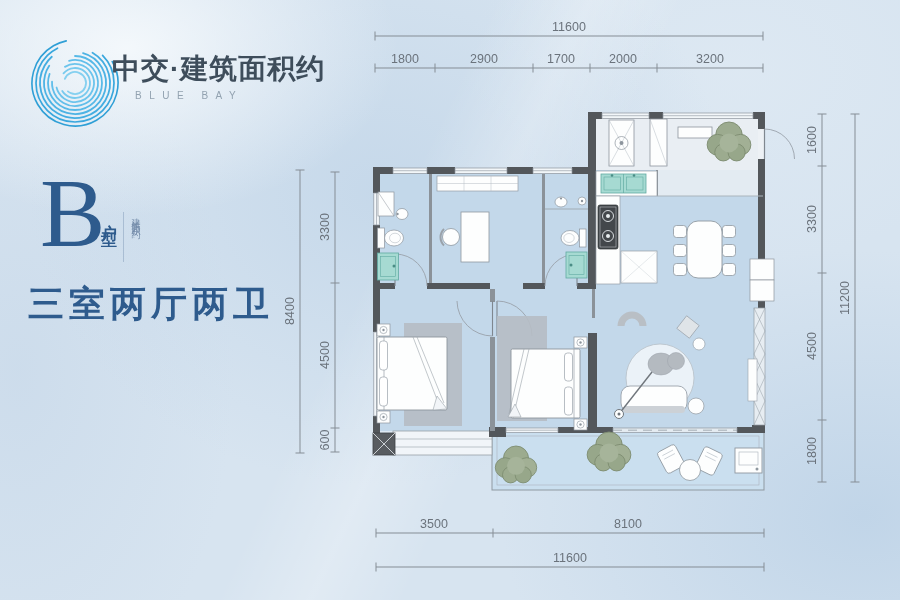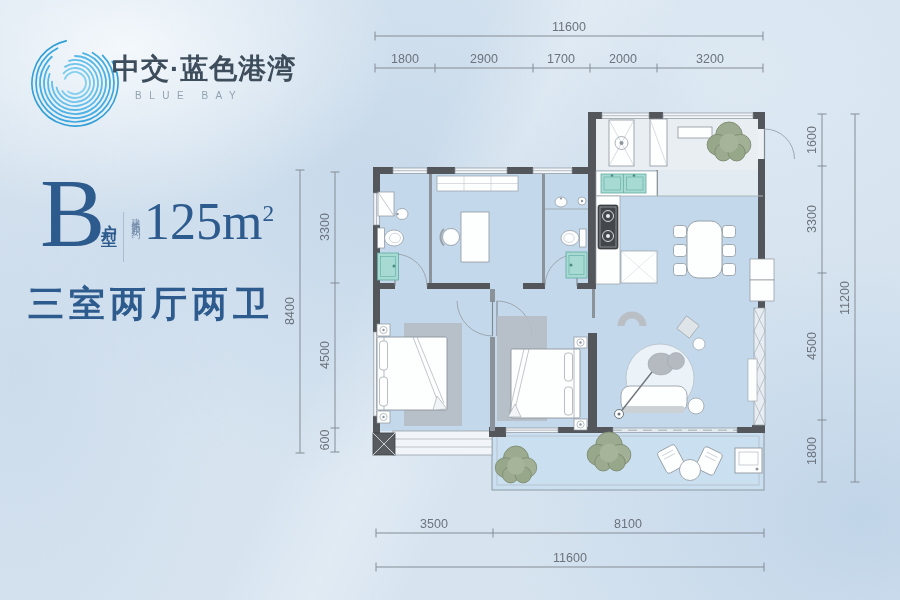--- a/index.html
+++ b/index.html
@@ -42,28 +42,27 @@
       <circle cx="45" cy="49" r="39" stroke="#39a7dd" stroke-width="1.7" stroke-dasharray="196 49" transform="rotate(-45 45 49)"></circle>
       <circle cx="45" cy="49" r="35" stroke="#43ade1" stroke-width="1.8" stroke-dasharray="176 44" transform="rotate(-60 45 49)"></circle>
       <circle cx="45" cy="49" r="31" stroke="#4db3e4" stroke-width="1.8" stroke-dasharray="156 39" transform="rotate(-75 45 49)"></circle>
       <circle cx="45" cy="49" r="27" stroke="#57b9e7" stroke-width="1.8" stroke-dasharray="136 34" transform="rotate(-90 45 49)"></circle>
       <circle cx="45" cy="49" r="23" stroke="#61beea" stroke-width="1.8" stroke-dasharray="115 29" transform="rotate(-105 45 49)"></circle>
       <circle cx="45" cy="49" r="19" stroke="#6cc4ec" stroke-width="1.8" stroke-dasharray="95 24" transform="rotate(-122 45 49)"></circle>
       <circle cx="45" cy="49" r="15" stroke="#78caee" stroke-width="1.8" stroke-dasharray="75 19" transform="rotate(-140 45 49)"></circle>
       <circle cx="45" cy="49" r="11" stroke="#85d0f0" stroke-width="1.8" stroke-dasharray="55 14" transform="rotate(-158 45 49)"></circle>
     </g>
   </svg>
-  <div class="abs brand-name">中交·蓝色港湾</div>
+  <div class="abs brand-name">中交·建筑面积约</div>
   <div class="abs brand-sub">BLUE BAY</div>
 
   <div class="abs unit-letter">B</div>
   <div class="abs unit-type">户型</div>
   <div class="abs unit-divider"></div>
   <div class="abs area-note">建筑面积约</div>
-  <div class="abs area-num"><span>125m</span><sup>2</sup></div>
   <div class="abs rooms">三室两厅两卫</div>
 
   <svg class="abs plan-svg" viewBox="0 0 900 600">
     <defs>
       <g id="plantdef">
         <circle cx="0" cy="-3" r="7" fill="#9cab8f" stroke="#7e8d72" stroke-width=".5"></circle>
         <circle cx="-6" cy="2" r="5.5" fill="#97a78a" stroke="#7e8d72" stroke-width=".5"></circle>
         <circle cx="6" cy="2" r="5.5" fill="#a2b095" stroke="#7e8d72" stroke-width=".5"></circle>
         <circle cx="-3" cy="6" r="4.5" fill="#9cab8f" stroke="#7e8d72" stroke-width=".5"></circle>
         <circle cx="4" cy="6" r="4.5" fill="#97a78a" stroke="#7e8d72" stroke-width=".5"></circle>

